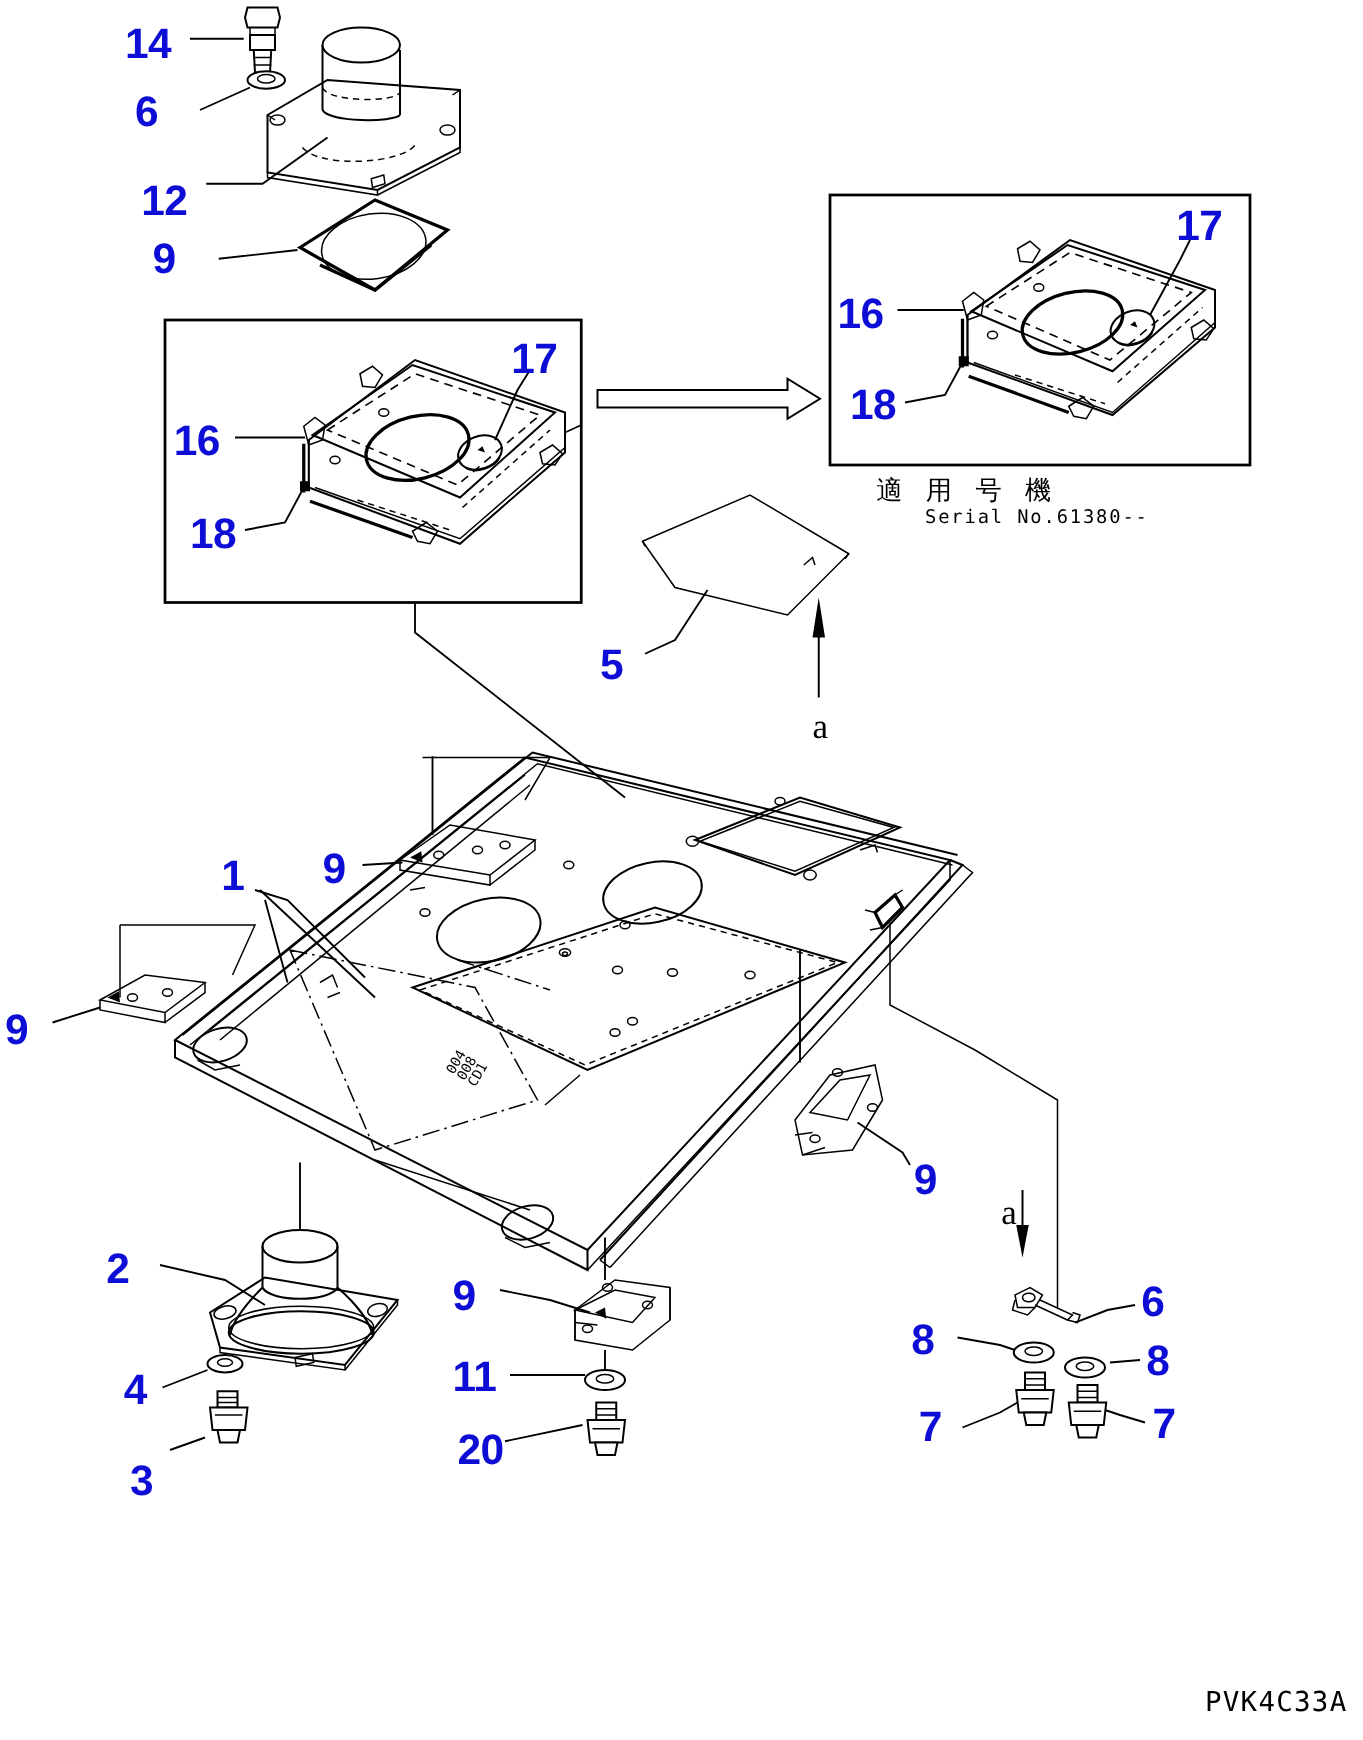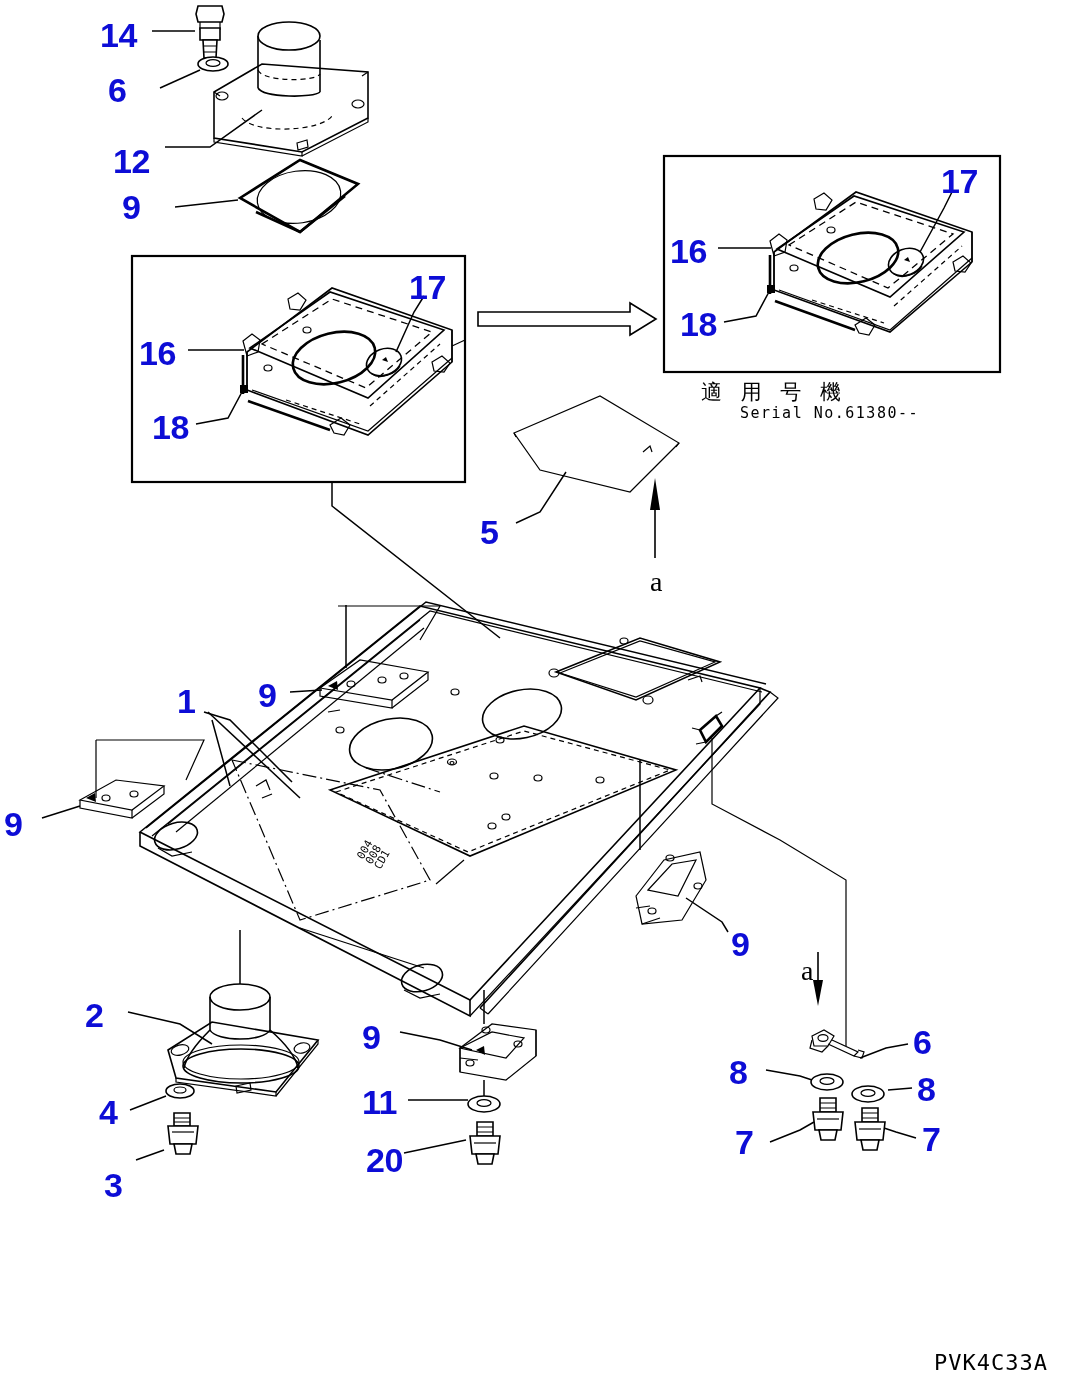--- a/index.html
+++ b/index.html
@@ -50,20 +50,21 @@
     letter-spacing:1.5px;
     white-space:nowrap;
   }
   .sheet-code{
     position:absolute;
     color:#000;
     font-family:"DejaVu Sans Mono", monospace;
     font-size:22px;
     letter-spacing:1px;
     white-space:nowrap;
+    margin-left:30px;
   }
   .plate-stamp{
     position:absolute;
     color:#000;
     font-family:"DejaVu Sans Mono", monospace;
     font-size:11px;
     line-height:10px;
     white-space:pre;
     transform:rotate(-60deg);
     transform-origin:left top;

